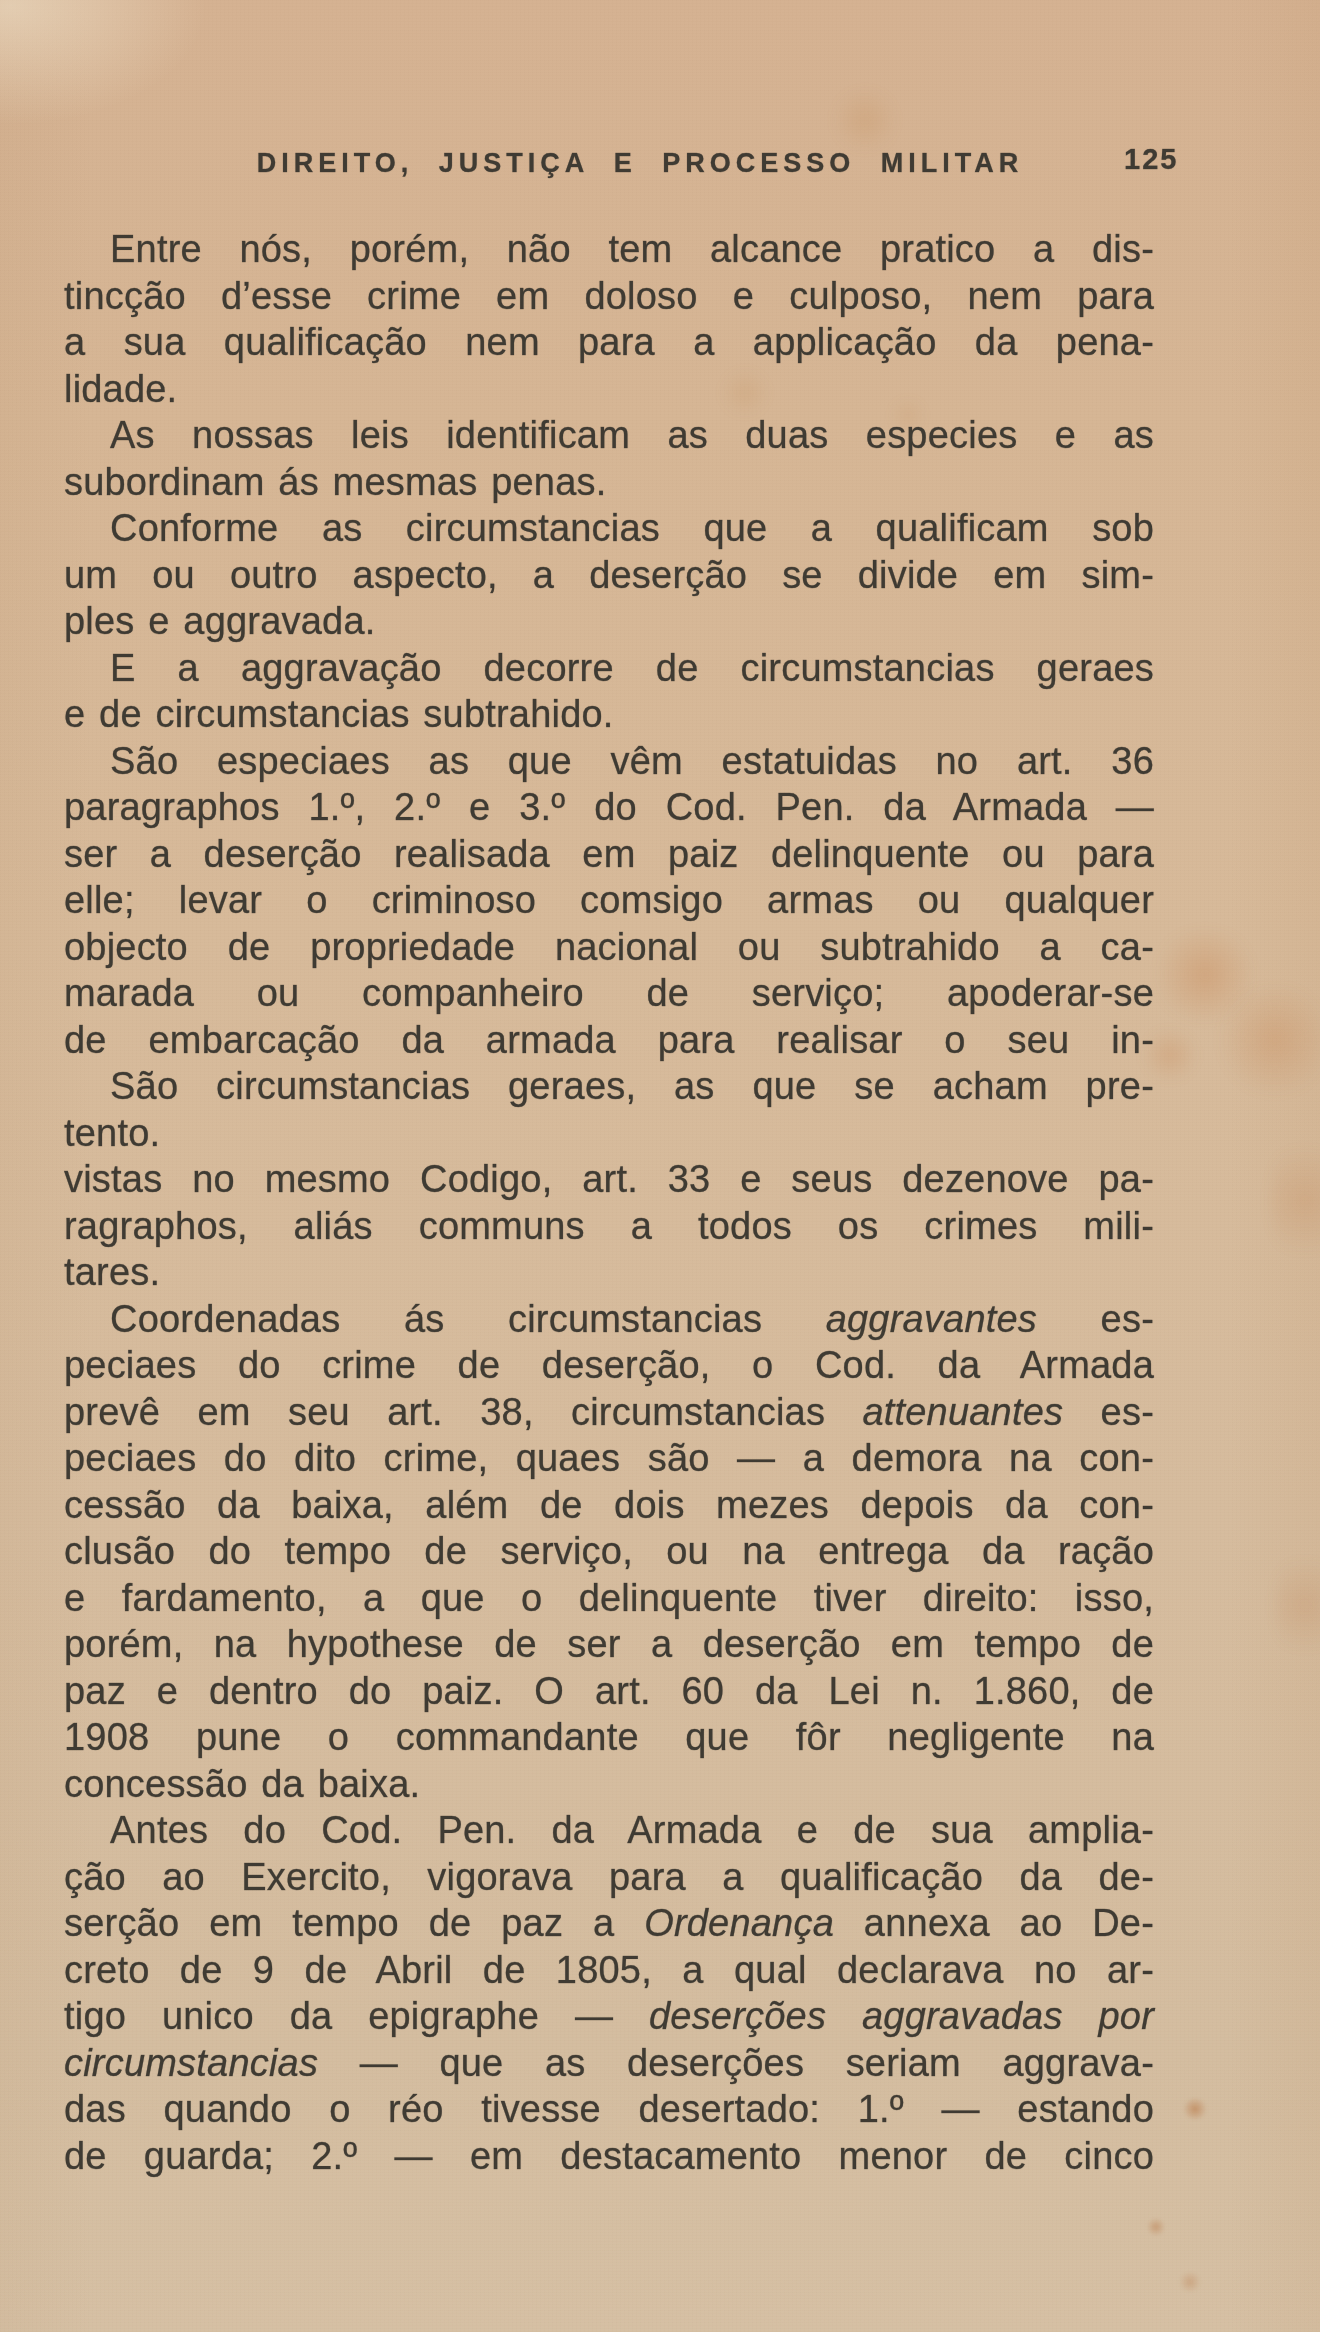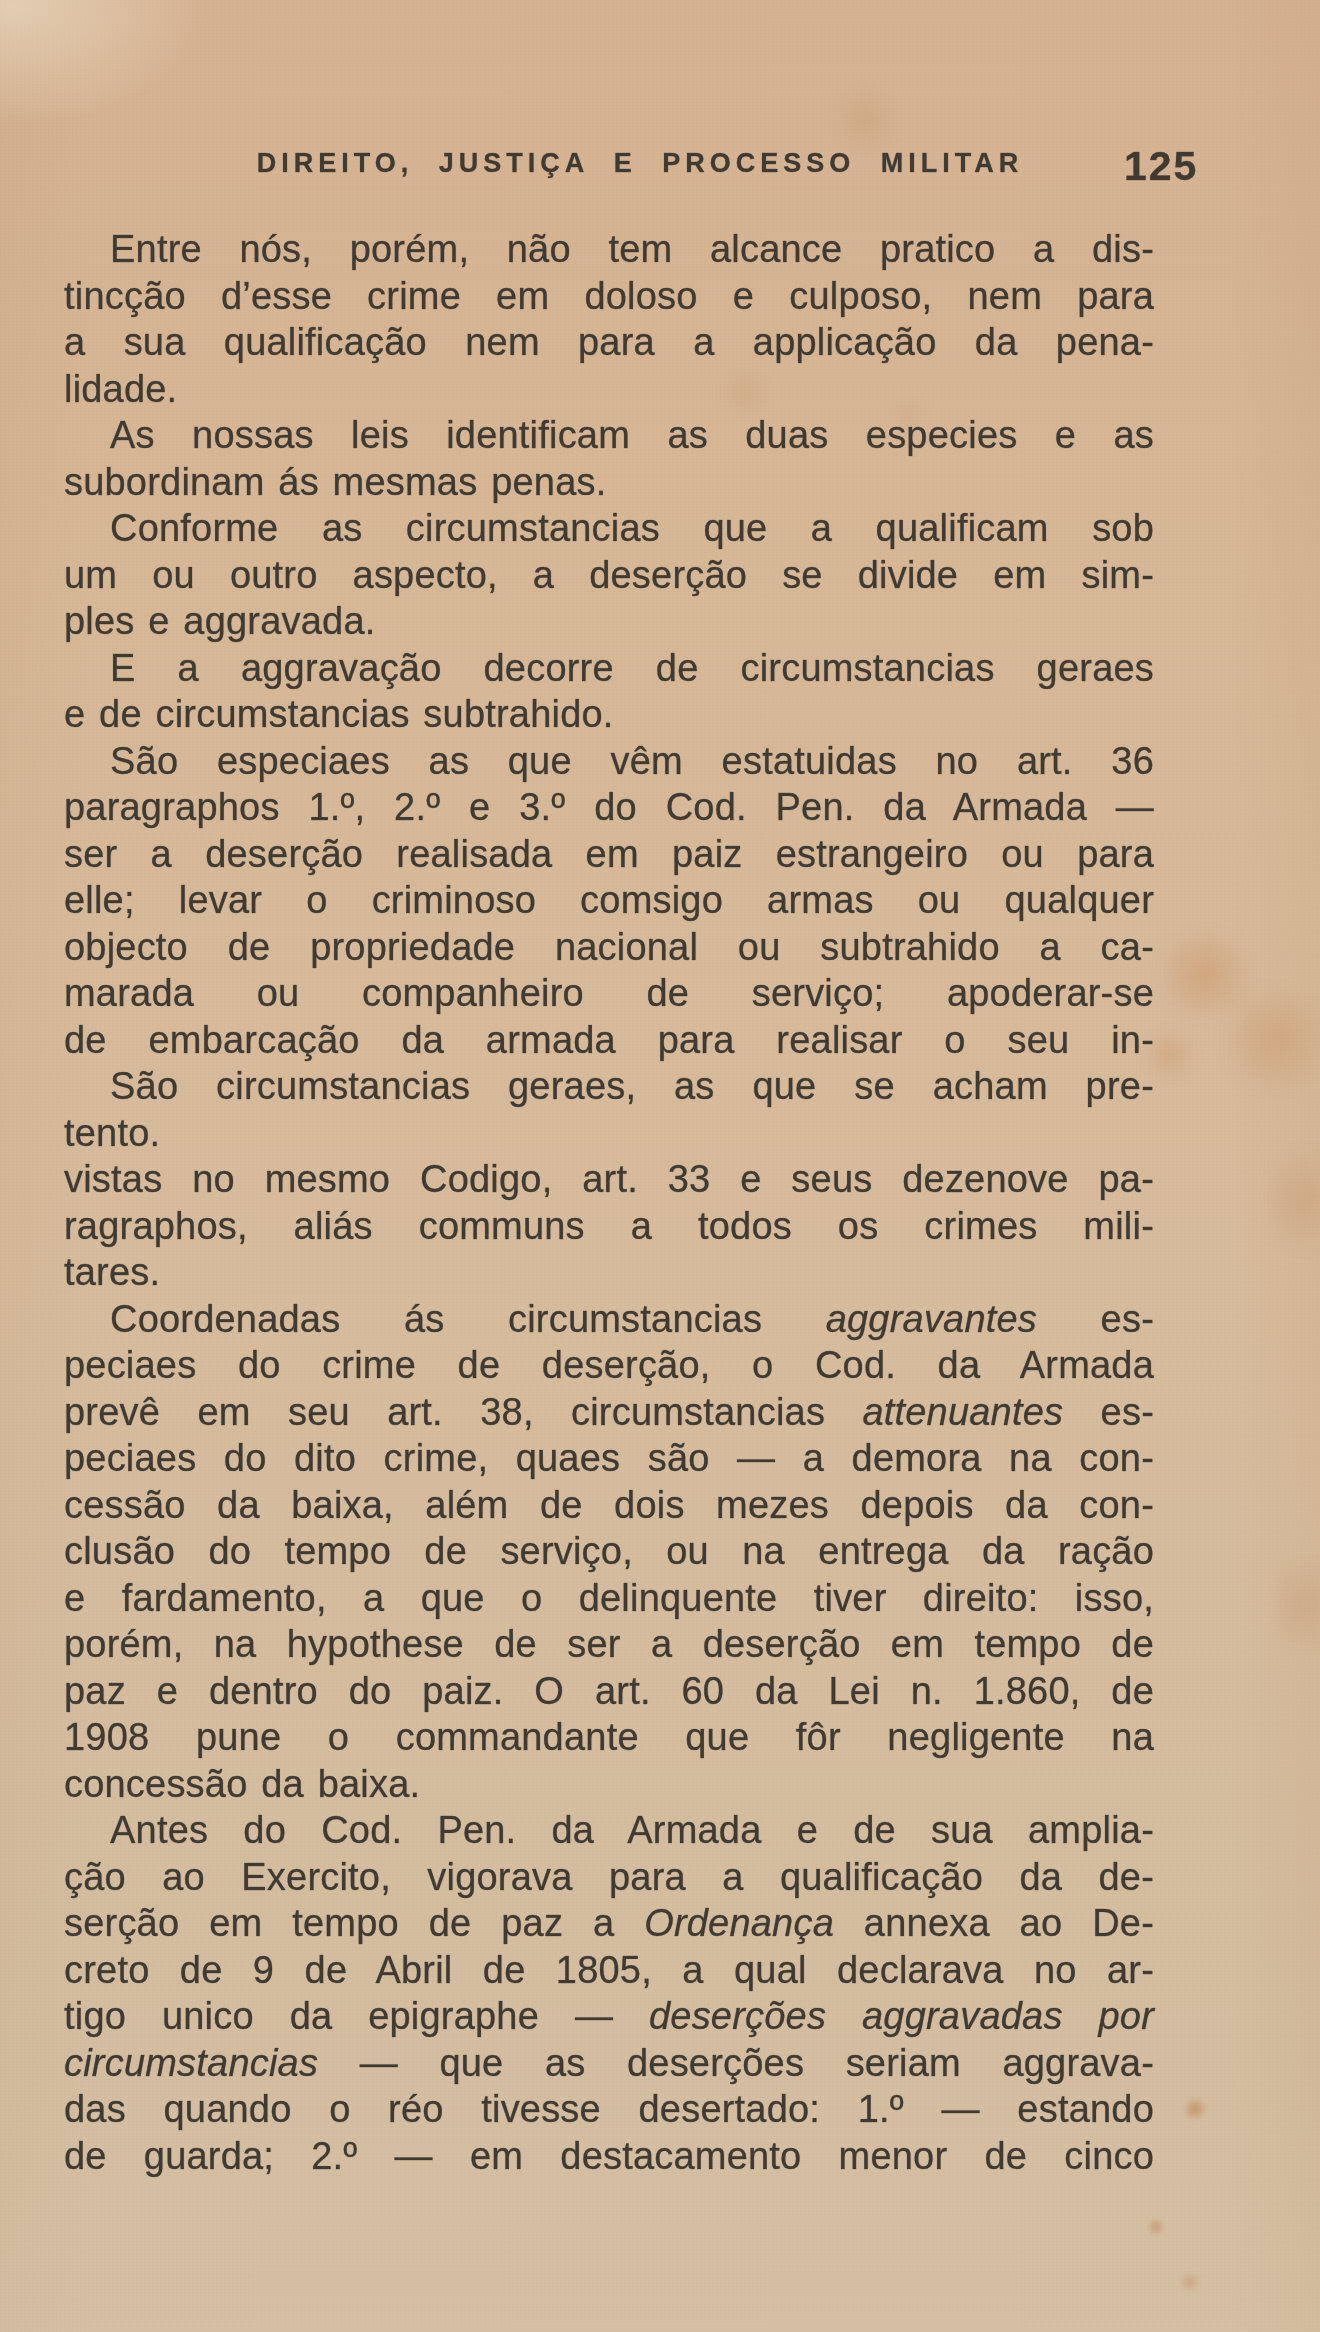--- a/index.html
+++ b/index.html
@@ -31,21 +31,21 @@
     font-size: 27px;
     font-weight: bold;
     letter-spacing: 5px;
     word-spacing: 13px;
     white-space: nowrap;
   }
   .page-number {
     position: absolute;
     top: 143px;
     left: 1124px;
-    font-size: 41px;
+    font-size: 29px;
     font-weight: bold;
     letter-spacing: 2px;
   }
   .body-text {
     position: absolute;
     top: 226px;
     left: 64px;
     width: 1090px;
     font-size: 38px;
     letter-spacing: 0.2px;
@@ -98,21 +98,21 @@
       <div class="line short"><span class="">lidade.</span></div>
       <div class="line indent"><span class="">As nossas leis identificam as duas especies e as</span></div>
       <div class="line short"><span class="">subordinam ás mesmas penas.</span></div>
       <div class="line indent"><span class="">Conforme as circumstancias que a qualificam sob</span></div>
       <div class="line"><span class="">um ou outro aspecto, a deserção se divide em sim-</span></div>
       <div class="line short"><span class="">ples e aggravada.</span></div>
       <div class="line indent"><span class="">E a aggravação decorre de circumstancias geraes</span></div>
       <div class="line short"><span class="">e de circumstancias subtrahido.</span></div>
       <div class="line indent"><span class="">São especiaes as que vêm estatuidas no art. 36</span></div>
       <div class="line"><span class="">paragraphos 1.º, 2.º e 3.º do Cod. Pen. da Armada —</span></div>
-      <div class="line"><span class="">ser a deserção realisada em paiz estrangeiro ou para</span></div>
+      <div class="line"><span class="">ser a deserção realisada em paiz delinquente ou para</span></div>
       <div class="line"><span class="">elle; levar o criminoso comsigo armas ou qualquer</span></div>
       <div class="line"><span class="">objecto de propriedade nacional ou subtrahido a ca-</span></div>
       <div class="line"><span class="">marada ou companheiro de serviço; apoderar-se</span></div>
       <div class="line"><span class="">de embarcação da armada para realisar o seu in-</span></div>
       <div class="line indent"><span class="">São circumstancias geraes, as que se acham pre-</span></div>
       <div class="line short"><span class="">tento.</span></div>
       <div class="line"><span class="">vistas no mesmo Codigo, art. 33 e seus dezenove pa-</span></div>
       <div class="line"><span class="">ragraphos, aliás communs a todos os crimes mili-</span></div>
       <div class="line short"><span class="">tares.</span></div>
       <div class="line indent"><span class="">Coordenadas ás circumstancias </span><span class="it">aggravantes</span><span class=""> es-</span></div>

